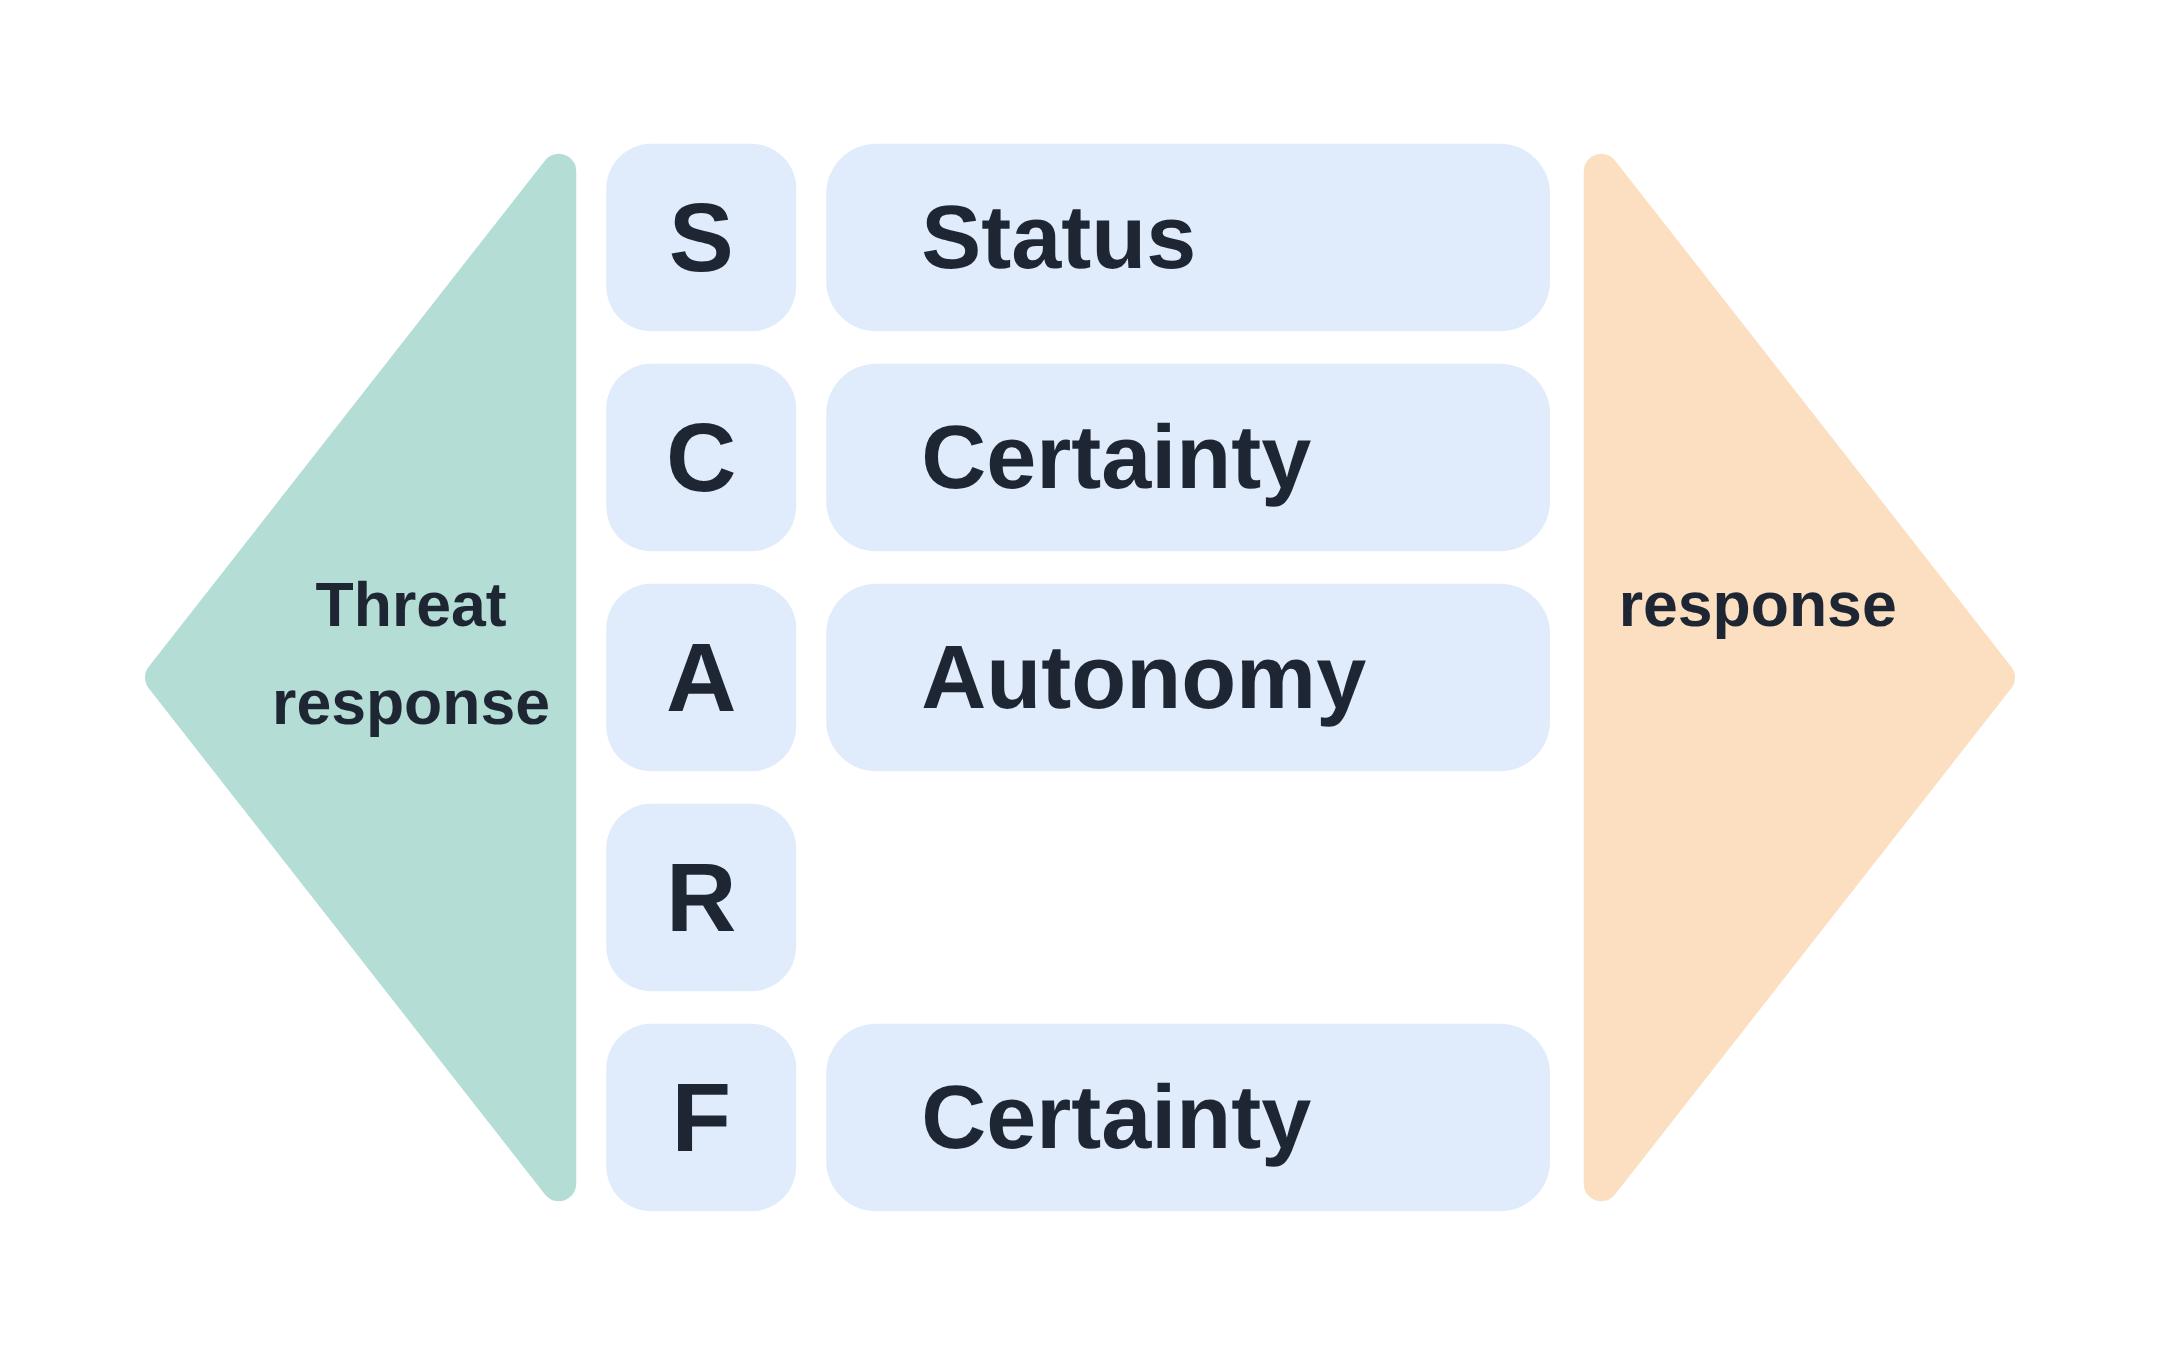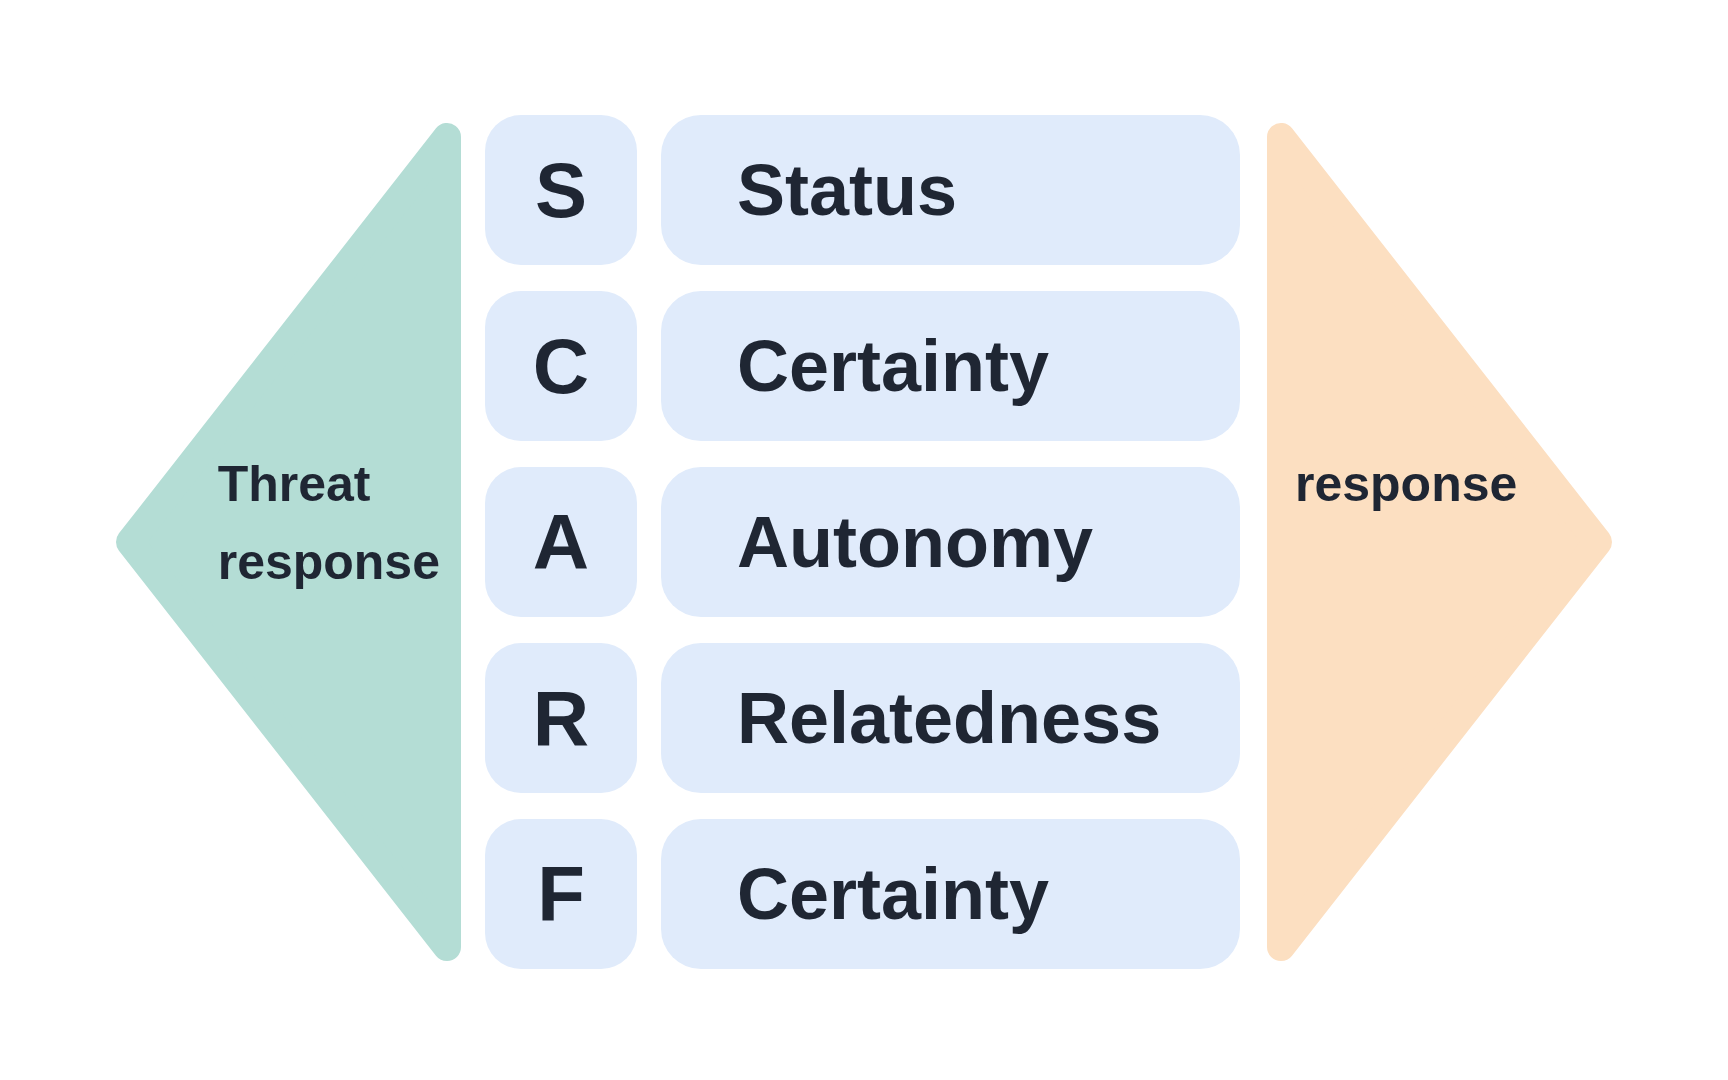--- a/index.html
+++ b/index.html
@@ -28,21 +28,21 @@
     top: 445px;
     font-size: 50px;
     font-weight: 700;
     line-height: 78px;
     color: var(--text-dark);
     white-space: nowrap;
   }
   .arrow-text div { display: block; }
   .threat-text {
     right: 1288px;
-    text-align: left;
+    text-align: center;
   }
   .reward-text {
     left: 1295px;
     text-align: left;
   }
   .rows {
     position: absolute;
     left: 485px;
     top: 115px;
     width: 755px;
@@ -133,23 +133,20 @@
     </div>
     <div class="label-box">
       <span class="label">Autonomy</span>
     </div>
   </div>
 
   <div class="row">
     <div class="letter-box">
       <span class="letter">R</span>
     </div>
-    <div class="label-box">
-      <span class="label">Relatedness</span>
-    </div>
   </div>
 
   <div class="row">
     <div class="letter-box">
       <span class="letter">F</span>
     </div>
     <div class="label-box">
       <span class="label">Certainty</span>
     </div>
   </div>

